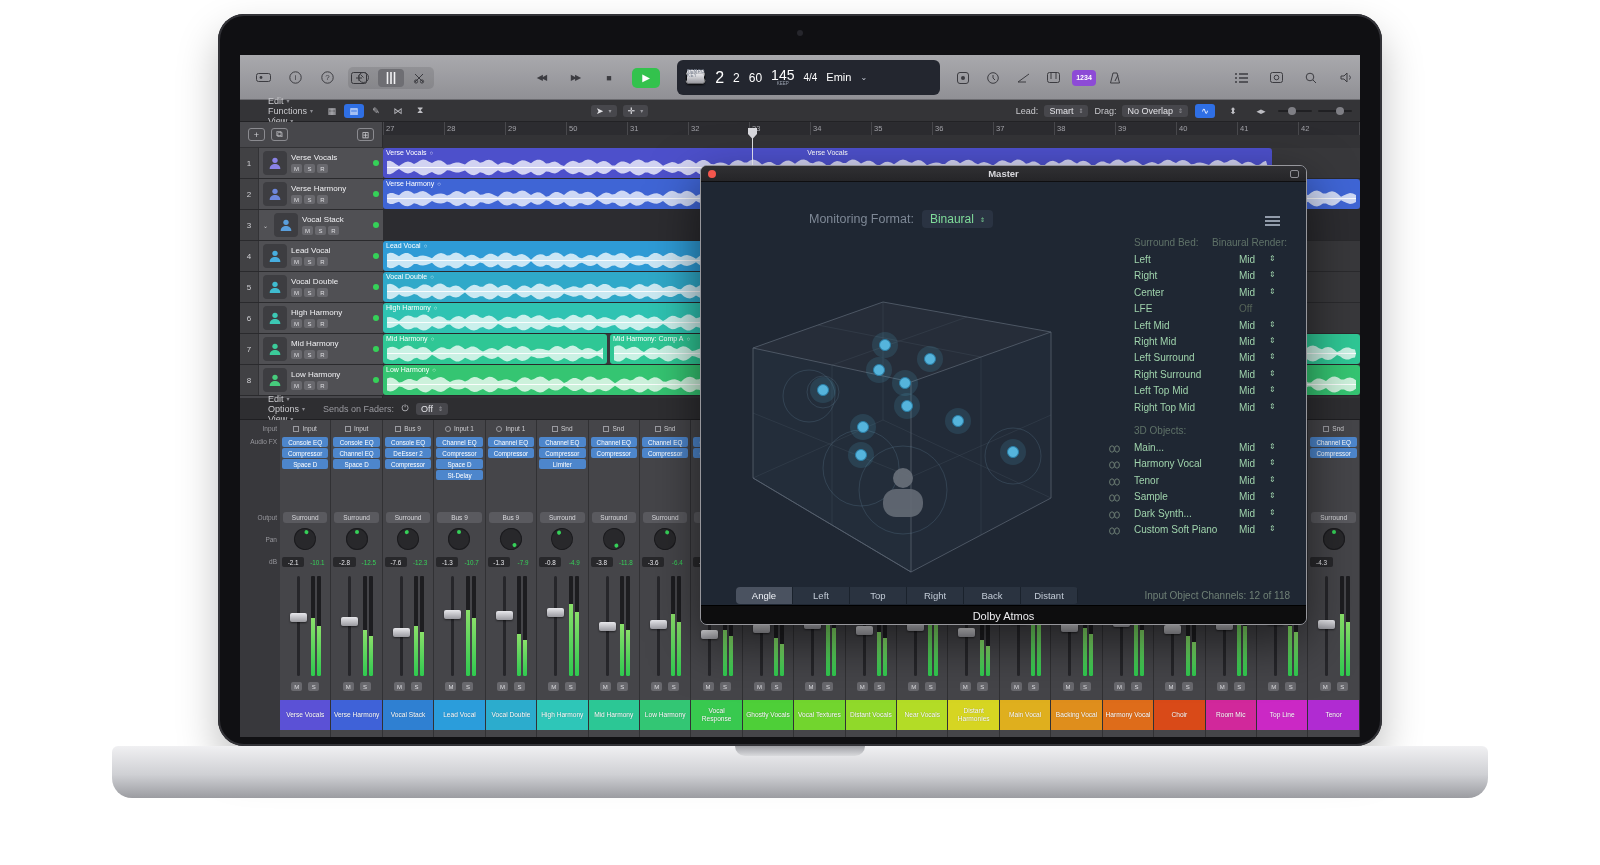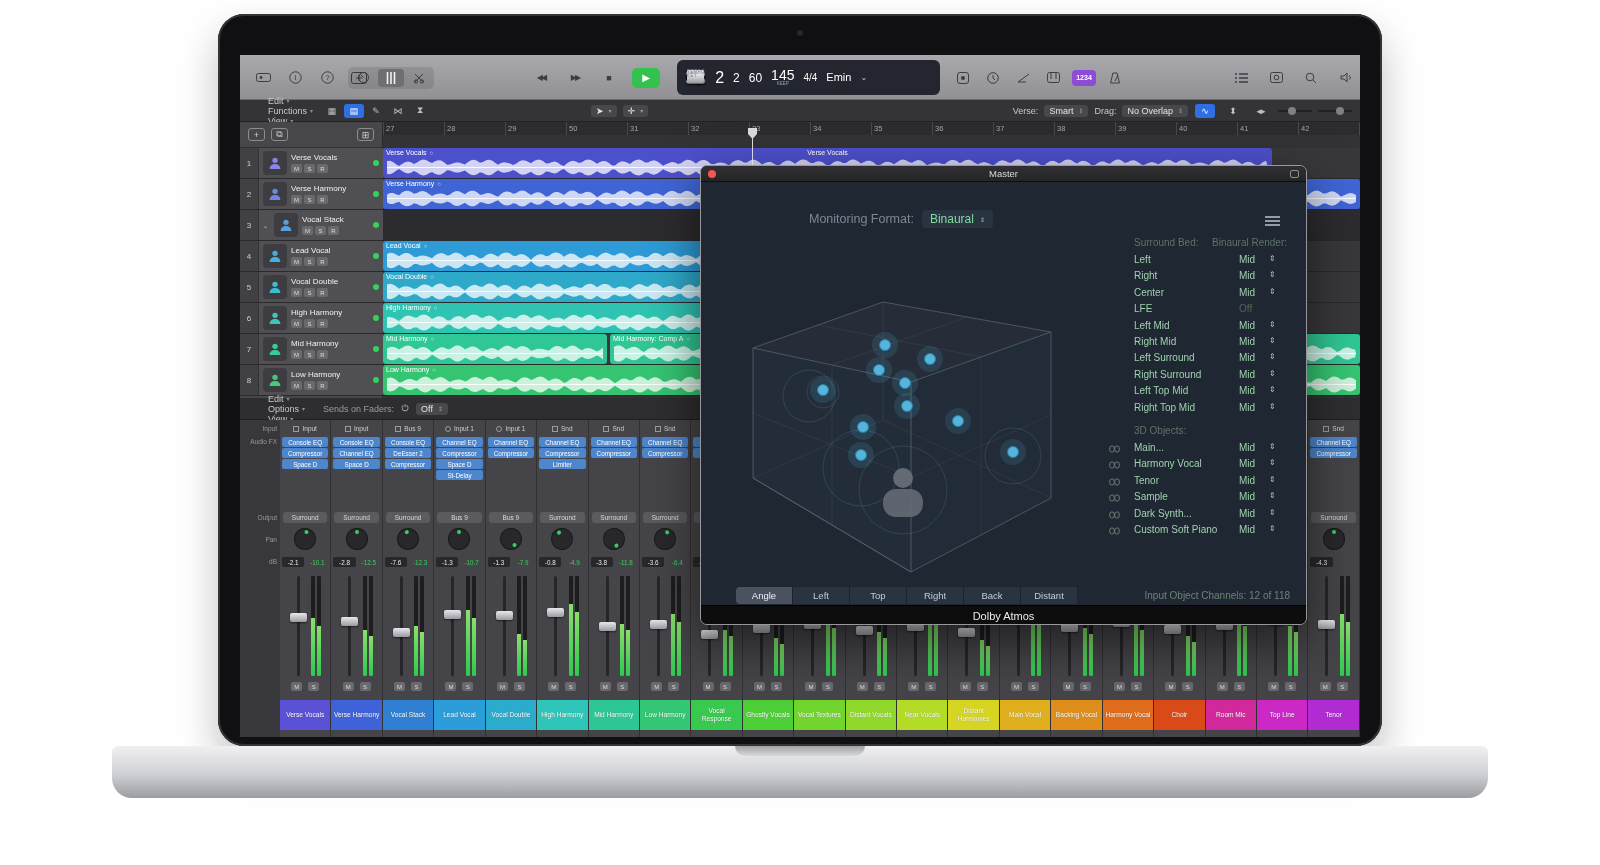--- a/index.html
+++ b/index.html
@@ -106,21 +106,21 @@
   .meter i{position:absolute;left:0;bottom:0;width:100%;background:linear-gradient(#8ae06a,#2fc94f);}
   .msrow{position:absolute;left:0;top:262px;width:100%;display:flex;justify-content:center;gap:6px;}
   .namelabel{position:absolute;left:0;top:280px;width:100%;height:30px;display:flex;align-items:center;justify-content:center;text-align:center;
      font-size:6.6px;color:#fff;line-height:1.25;padding:1px 2px;text-shadow:0 0 1px rgba(0,0,0,.35);}
 
   
   .atmos{position:absolute;left:460px;top:110px;width:607px;height:460px;z-index:50;border:1px solid #97979c;border-radius:7px;
      overflow:hidden;box-shadow:0 18px 50px rgba(0,0,0,.55);background:#1f2733;}
   .wtitle{height:16px;background:linear-gradient(#303033,#252528);display:flex;align-items:center;position:relative;border-bottom:1px solid #0e0e10;}
   .wclose{position:absolute;left:7px;width:8px;height:8px;border-radius:50%;background:#f4564d;}
-  .wname{flex:1;text-align:center;font-size:9.5px;font-weight:normal;color:#d8d8dc;}
+  .wname{flex:1;text-align:center;font-size:9.5px;font-weight:bold;color:#d8d8dc;}
   .wlink{position:absolute;right:7px;width:9px;height:8px;border:1px solid #8e8e94;border-radius:2px;}
   .wbody{position:relative;height:423px;}
   .monrow{position:absolute;left:108px;top:28px;display:flex;align-items:center;gap:8px;}
   .monlabel{font-size:12.5px;color:#7e8896;}
   .monval{background:#2a3342;border-radius:4px;padding:2px 8px;font-size:12px;color:#7fdc9a;display:flex;gap:6px;align-items:center;}
   .monval .updown{color:#7fdc9a;}
   .hamb{position:absolute;right:26px;top:34px;width:15px;height:10px;border-top:2px solid #929cab;border-bottom:2px solid #929cab;}
   .hamb:before{content:"";display:block;margin-top:2px;border-top:2px solid #929cab;}
   .bedpanel{position:absolute;left:0;top:0;width:100%;height:100%;font-size:10px;color:#9fd3ac;}
   .bedhead{position:absolute;color:#5f7268;text-align:center;}
@@ -324,21 +324,21 @@
       <span class="tb-ic">▦</span>
       <span class="tb-ic blue">▤</span>
       <span class="tb-ic">✎</span>
       <span class="tb-ic">⋈</span>
       <span class="tb-ic">⧗</span>
       <span style="margin-left:160px;display:flex;gap:6px;">
         <span class="snapbox">➤<span class="updown">▾</span></span>
         <span class="snapbox">✛<span class="updown">▾</span></span>
       </span>
       <span style="margin-left:auto;display:flex;align-items:center;gap:6px;margin-right:8px;">
-        <span>Verse:</span>
+        <span>Lead:</span>
         <span class="snapbox">
             <span>Smart</span>
             <span class="updown">⇕</span>
           </span>
         <span>Drag:</span>
         <span class="snapbox">
             <span>No Overlap</span>
             <span class="updown">⇕</span>
           </span>
         <span class="tb-ic blue">∿</span>

